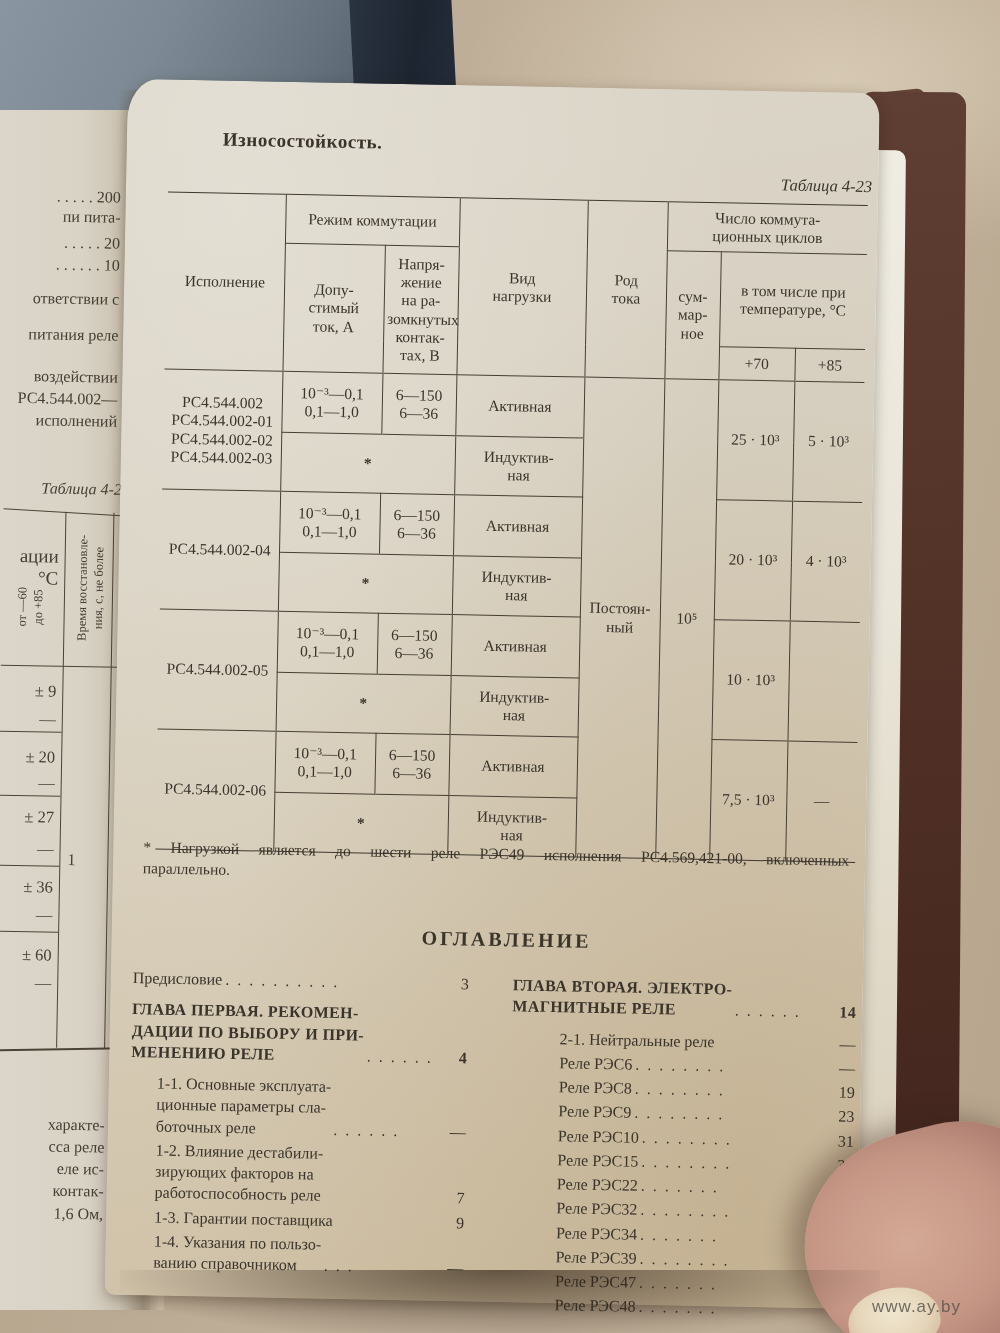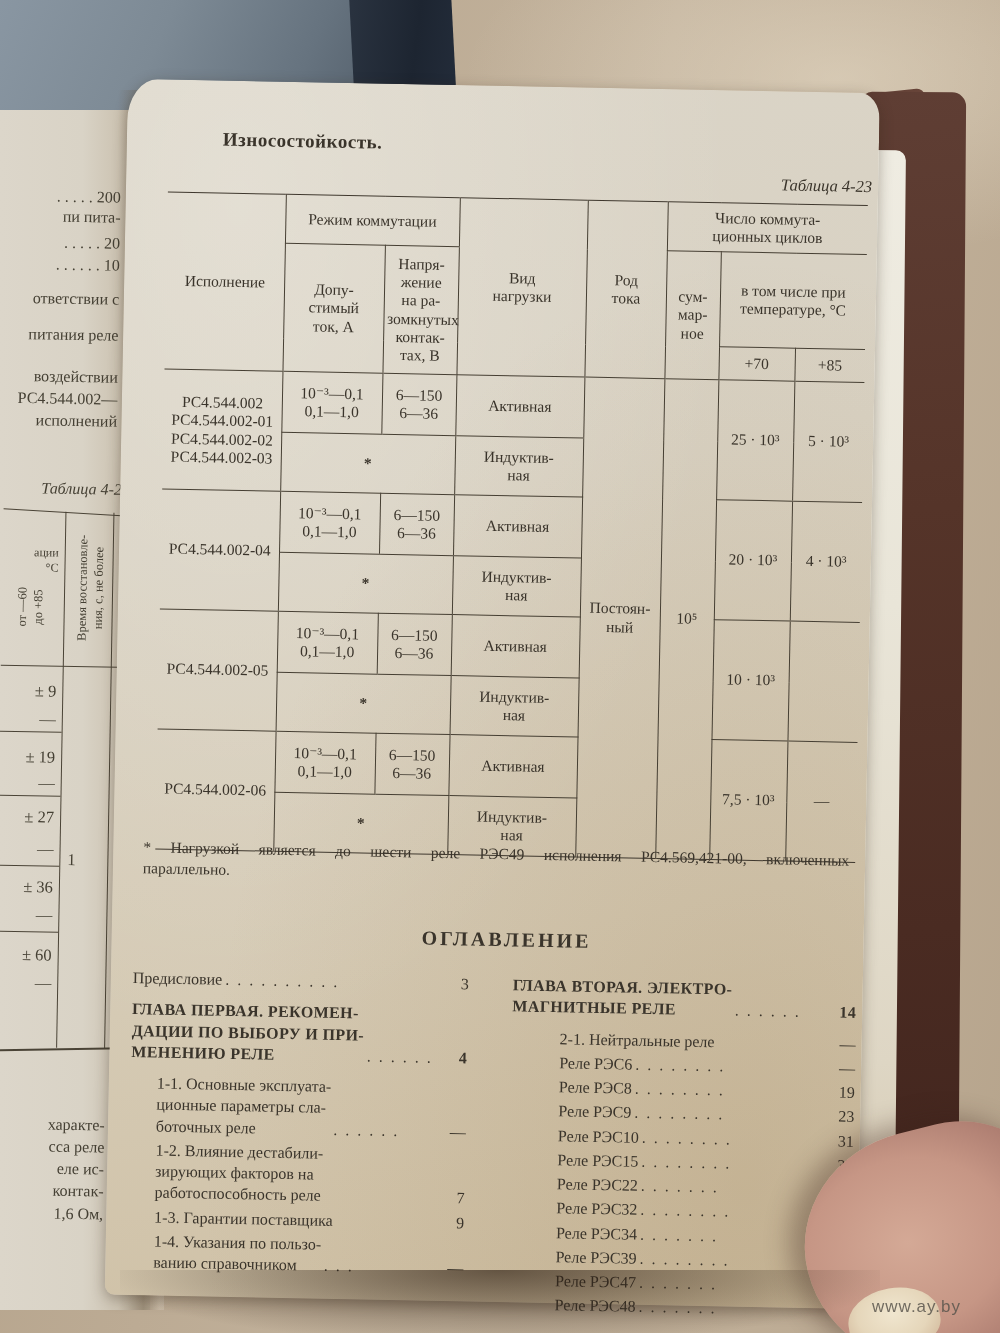--- a/index.html
+++ b/index.html
@@ -117,31 +117,31 @@
       <div class="lp lp-line" style="top:180px">ответствии   с</div>
       <div class="lp lp-line" style="top:216px">питания реле</div>
       <div class="lp lp-line" style="top:258px">воздействии</div>
       <div class="lp lp-line" style="top:280px">РС4.544.002—</div>
       <div class="lp lp-line" style="top:302px">исполнений</div>
       <div class="lp lp-line lp-ital" style="top:370px;width:126px">Таблица 4-22</div>
 
       <div class="lp-rule" style="left:0;top:402px;width:118px;height:1.4px;transform:rotate(2.5deg)"></div>
       <div class="lp-rule" style="left:62px;top:402px;width:1.3px;height:536px"></div>
       <div class="lp-rule" style="left:110px;top:402px;width:1.3px;height:536px"></div>
-      <div class="lp" style="left:4px;top:436px;width:52px;text-align:right;font-size:12px;white-space:pre-line">ации
+      <div class="lp" style="left:4px;top:436px;width:52px;text-align:right;font-size:19px;white-space:pre-line">ации
 °С</div>
       <div class="lp lp-rot" style="left:-16px;top:482px;width:90px">от —60
 до +85</div>
       <div class="lp lp-rot" style="left:14px;top:462px;width:150px">Время восстановле-
 ния, с, не более</div>
       <div class="lp-rule" style="left:0;top:556px;width:118px;height:1.4px"></div>
       <div class="lp lp-val" style="top:572px">± 9</div>
       <div class="lp lp-val" style="top:600px">—</div>
       <div class="lp-rule" style="left:0;top:622px;width:62px;height:1.2px"></div>
-      <div class="lp lp-val" style="top:638px">± 19</div>
+      <div class="lp lp-val" style="top:638px">± 20</div>
       <div class="lp lp-val" style="top:664px">—</div>
       <div class="lp-rule" style="left:0;top:686px;width:62px;height:1.2px"></div>
       <div class="lp lp-val" style="top:698px">± 27</div>
       <div class="lp lp-val" style="top:730px">—</div>
       <div class="lp" style="left:70px;top:740px;font-size:16.5px">1</div>
       <div class="lp-rule" style="left:0;top:756px;width:62px;height:1.2px"></div>
       <div class="lp lp-val" style="top:768px">± 36</div>
       <div class="lp lp-val" style="top:796px">—</div>
       <div class="lp-rule" style="left:0;top:822px;width:62px;height:1.2px"></div>
       <div class="lp lp-val" style="top:836px">± 60</div>

